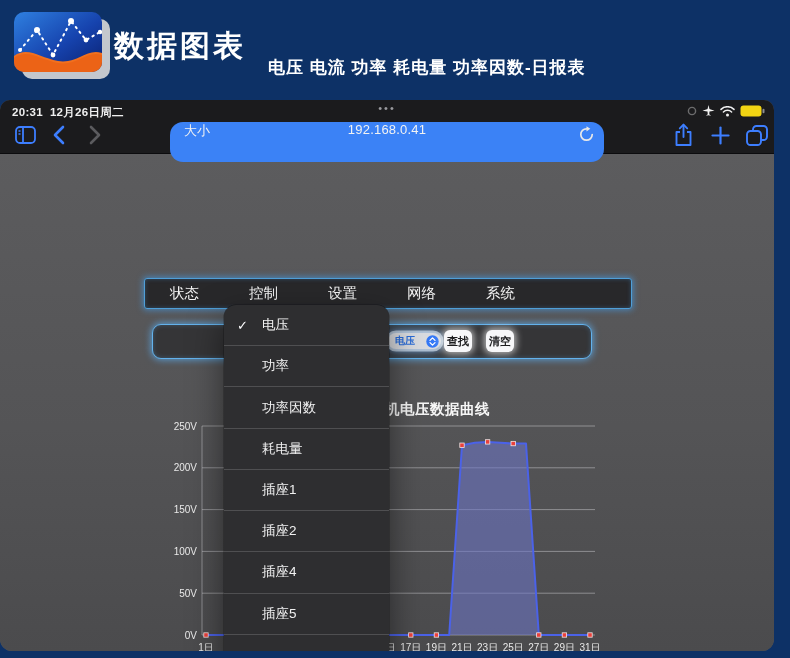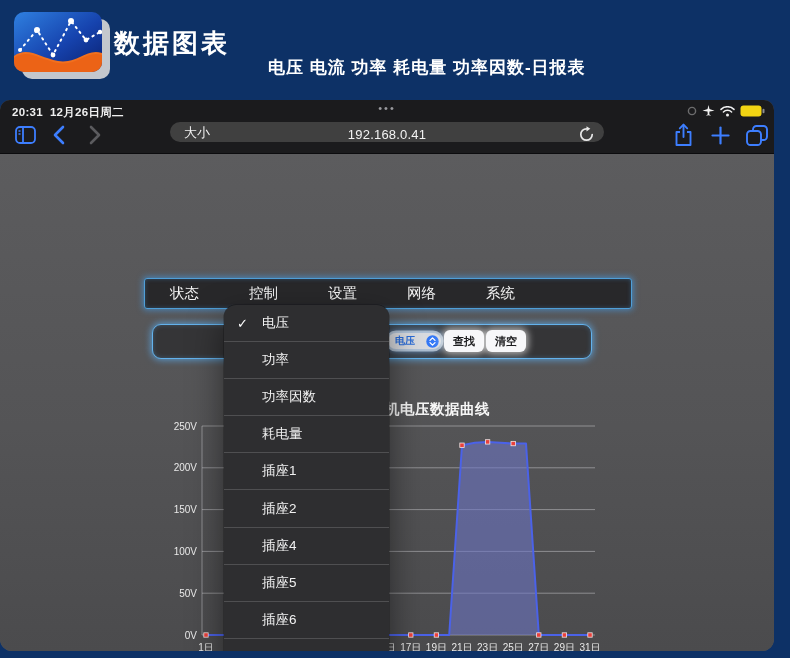--- a/index.html
+++ b/index.html
@@ -1,51 +1,51 @@
 <!DOCTYPE html>
 <html><head>
 <meta charset="utf-8">
 <style>
   html,body{margin:0;padding:0;}
   body{width:790px;height:658px;position:relative;overflow:hidden;
        font-family:"Liberation Sans","DejaVu Sans",sans-serif;
        background:#0d3166;}
   .abs{position:absolute;}
   
-  .banner-title{left:114px;top:26px;color:#fff;font-size:26px;font-weight:bold;letter-spacing:3px;}
+  .banner-title{left:114px;top:26px;color:#fff;font-size:30px;font-weight:bold;letter-spacing:3px;}
   .banner-subtitle{left:268px;top:56px;color:#fff;font-size:17px;font-weight:600;white-space:nowrap;letter-spacing:1px;}
   
   .screen{left:0;top:100px;width:774px;height:551px;background:#555557;
           border-radius:10px 10px 12px 12px;overflow:hidden;}
   .chrome{left:0;top:0;right:0;height:53px;background:#1b1b1d;border-bottom:1px solid #0c0c0e;z-index:5;}
   .status-left{left:12px;top:5px;color:#efefef;font-size:11.5px;font-weight:bold;letter-spacing:.3px;}
   .status-ellipsis{left:0;right:0;top:2px;text-align:center;color:#9a9a9e;font-size:11px;letter-spacing:2px;}
   .status-icons{right:9px;top:4px;display:flex;gap:5px;align-items:center;height:14px;}
   .toolbar-icon{top:22px;height:26px;display:flex;align-items:center;justify-content:center;}
-  .url-pill{left:170px;top:22px;width:434px;height:20px;background:#404040;border-radius:13px;
-            display:flex;align-items:flex-end;color:#f2f2f2;font-size:13px;}
+  .url-pill{left:170px;top:22px;width:434px;height:40px;background:#3b82f6;border-radius:13px;
+            display:flex;align-items:flex-start;color:#f2f2f2;font-size:13px;}
   .url-size{margin-left:14px;}
   .url-text{position:absolute;left:0;right:0;text-align:center;letter-spacing:.2px;}
   .url-reload{position:absolute;right:9px;top:4px;}
   
   .content{left:0;top:53px;right:0;bottom:0;background:linear-gradient(180deg,#5c5c5e 0%,#545456 55%,#4b4b4d 100%);}
   .userbar{right:140px;top:83px;text-align:center;z-index:2;}
   .userbar-row{color:#fff;font-size:12px;font-weight:bold;display:flex;gap:7px;align-items:center;}
   .userbar-row span.sep{width:1px;height:11px;background:#cfcfcf;display:inline-block;}
   .userbar-date{color:#f0f0f0;font-size:11.5px;margin-top:3px;}
   .mainnav{left:144px;top:125px;width:486px;height:29px;background:#28282a;
            border:1.5px solid #4f9fd8;border-radius:3px;display:flex;align-items:center;
            box-shadow:0 0 6px 1px rgba(70,150,220,.75), inset 0 0 4px rgba(70,150,220,.35);z-index:2;}
   .mainnav .nav-item{width:79px;text-align:center;color:#f4f4f4;font-size:14.5px;cursor:default;}
   .queryform{left:152px;top:171px;width:438px;height:33px;background:#353537;border:1.5px solid #63b2ec;
              border-radius:9px;box-shadow:0 0 7px 1px rgba(90,170,235,.8), inset 0 0 5px rgba(90,170,235,.3);z-index:2;}
   .select-pill{position:absolute;left:235px;top:8px;width:53px;height:16px;background:#d9dbdf;border-radius:8px;
                display:flex;align-items:center;box-shadow:0 0 0 2.5px rgba(240,248,255,.55),0 0 8px 2px rgba(130,190,255,.9);}
   .select-pill .val{color:#2a6cd8;font-size:10px;font-weight:bold;margin-left:7px;flex:1;}
-  .form-btn{position:absolute;top:5px;width:40px;height:22px;background:#f7f7f9;border-radius:6px;
+  .form-btn{position:absolute;top:5px;width:28px;height:22px;background:#f7f7f9;border-radius:6px;
             color:#1c1c1e;font-size:11px;font-weight:bold;display:flex;align-items:center;justify-content:center;
             box-shadow:0 0 7px 2px rgba(255,255,255,.65);}
   .chart-title{left:370px;top:247px;color:#f6f6f6;font-size:14.5px;font-weight:bold;letter-spacing:.5px;z-index:1;}
   .chart-svg{left:100px;top:250px;z-index:1;}
   
   .dropdown{left:224px;top:152px;width:165px;height:370px;background:#2e2e30;border-radius:12px;
             box-shadow:0 14px 34px rgba(0,0,0,.5),0 0 0 .5px rgba(0,0,0,.4);z-index:50;overflow:hidden;
             display:flex;flex-direction:column;}
   .dd-item{flex:1;display:flex;align-items:center;color:#f1f1f1;font-size:13.5px;padding-left:38px;position:relative;}
   .dd-item + .dd-item{border-top:1px solid rgba(255,255,255,.16);}
@@ -279,21 +279,17 @@
         <div class="dd-item">
           <span class="dd-check"></span>
           <span class="dd-label">插座4</span>
         </div>
         <div class="dd-item">
           <span class="dd-check"></span>
           <span class="dd-label">插座5</span>
         </div>
         <div class="dd-item">
           <span class="dd-check"></span>
-          <span class="dd-label">插座6</span>
-        </div>
-        <div class="dd-item">
-          <span class="dd-check"></span>
         </div>
       </div>
 
   </div>
 </div>
 
 </body></html>

